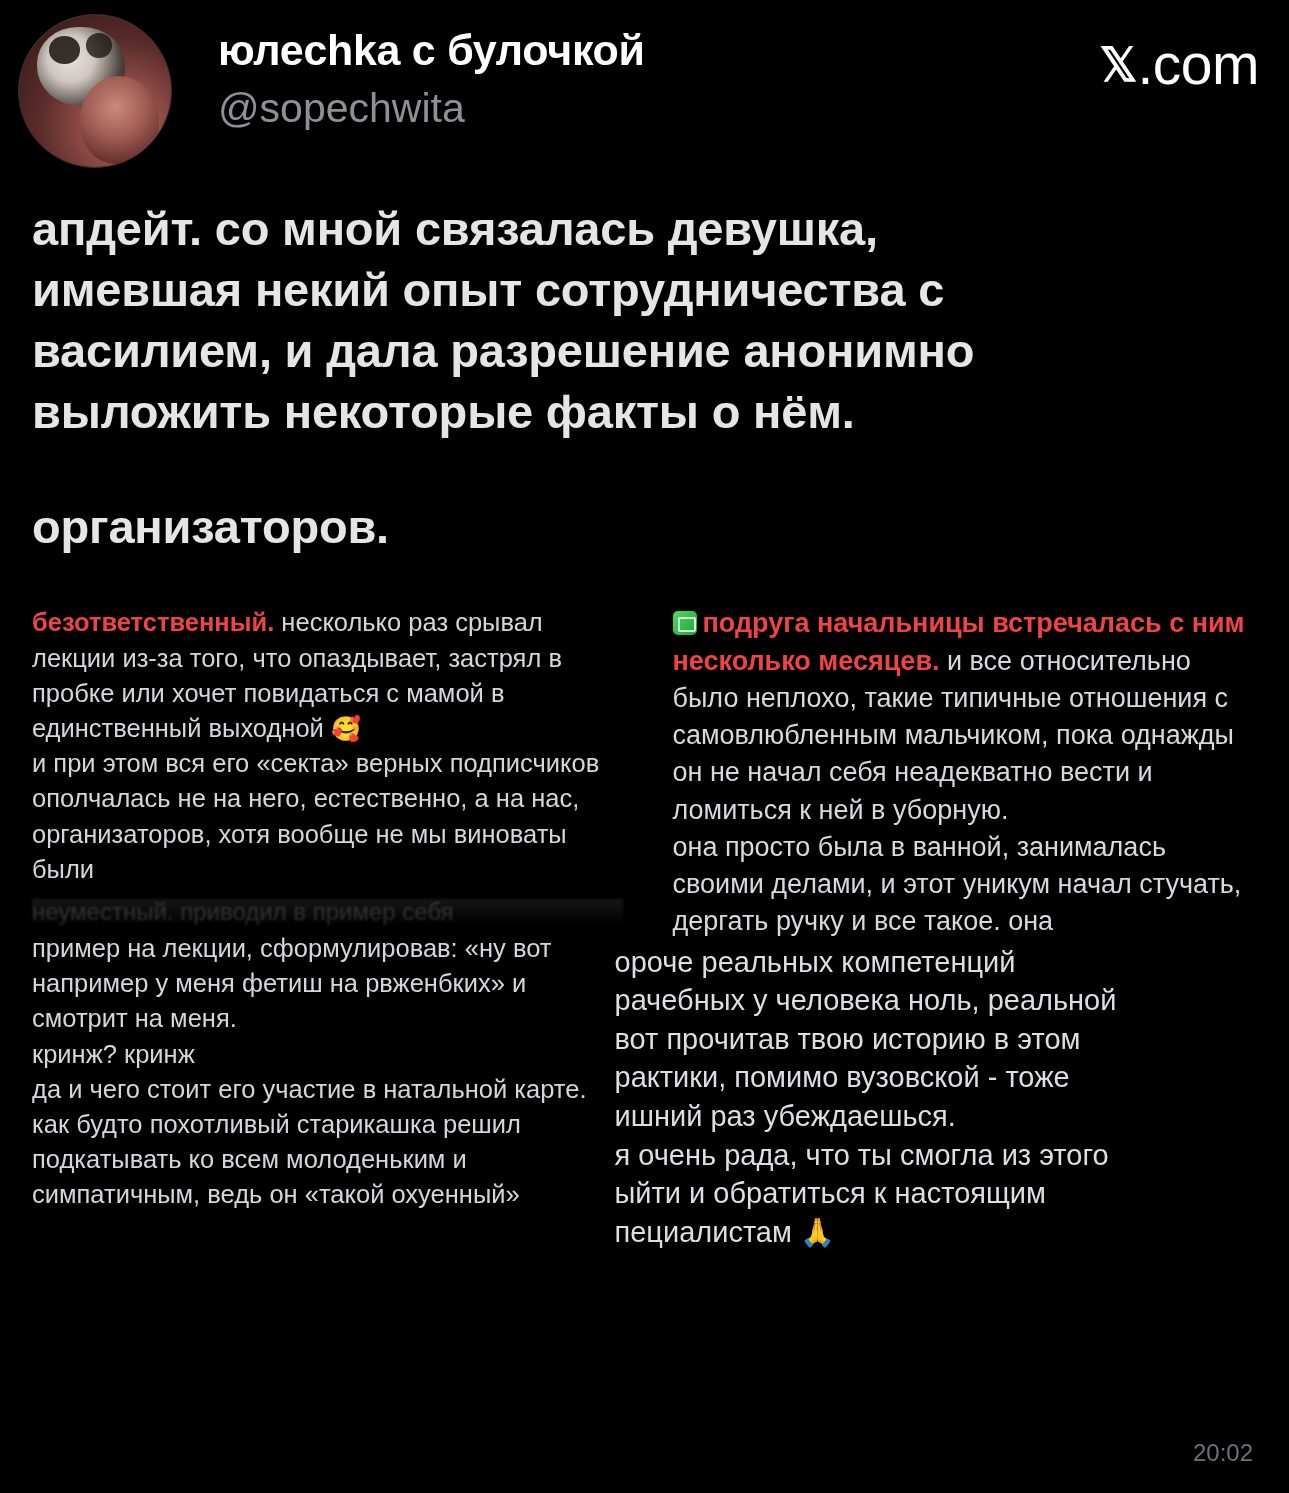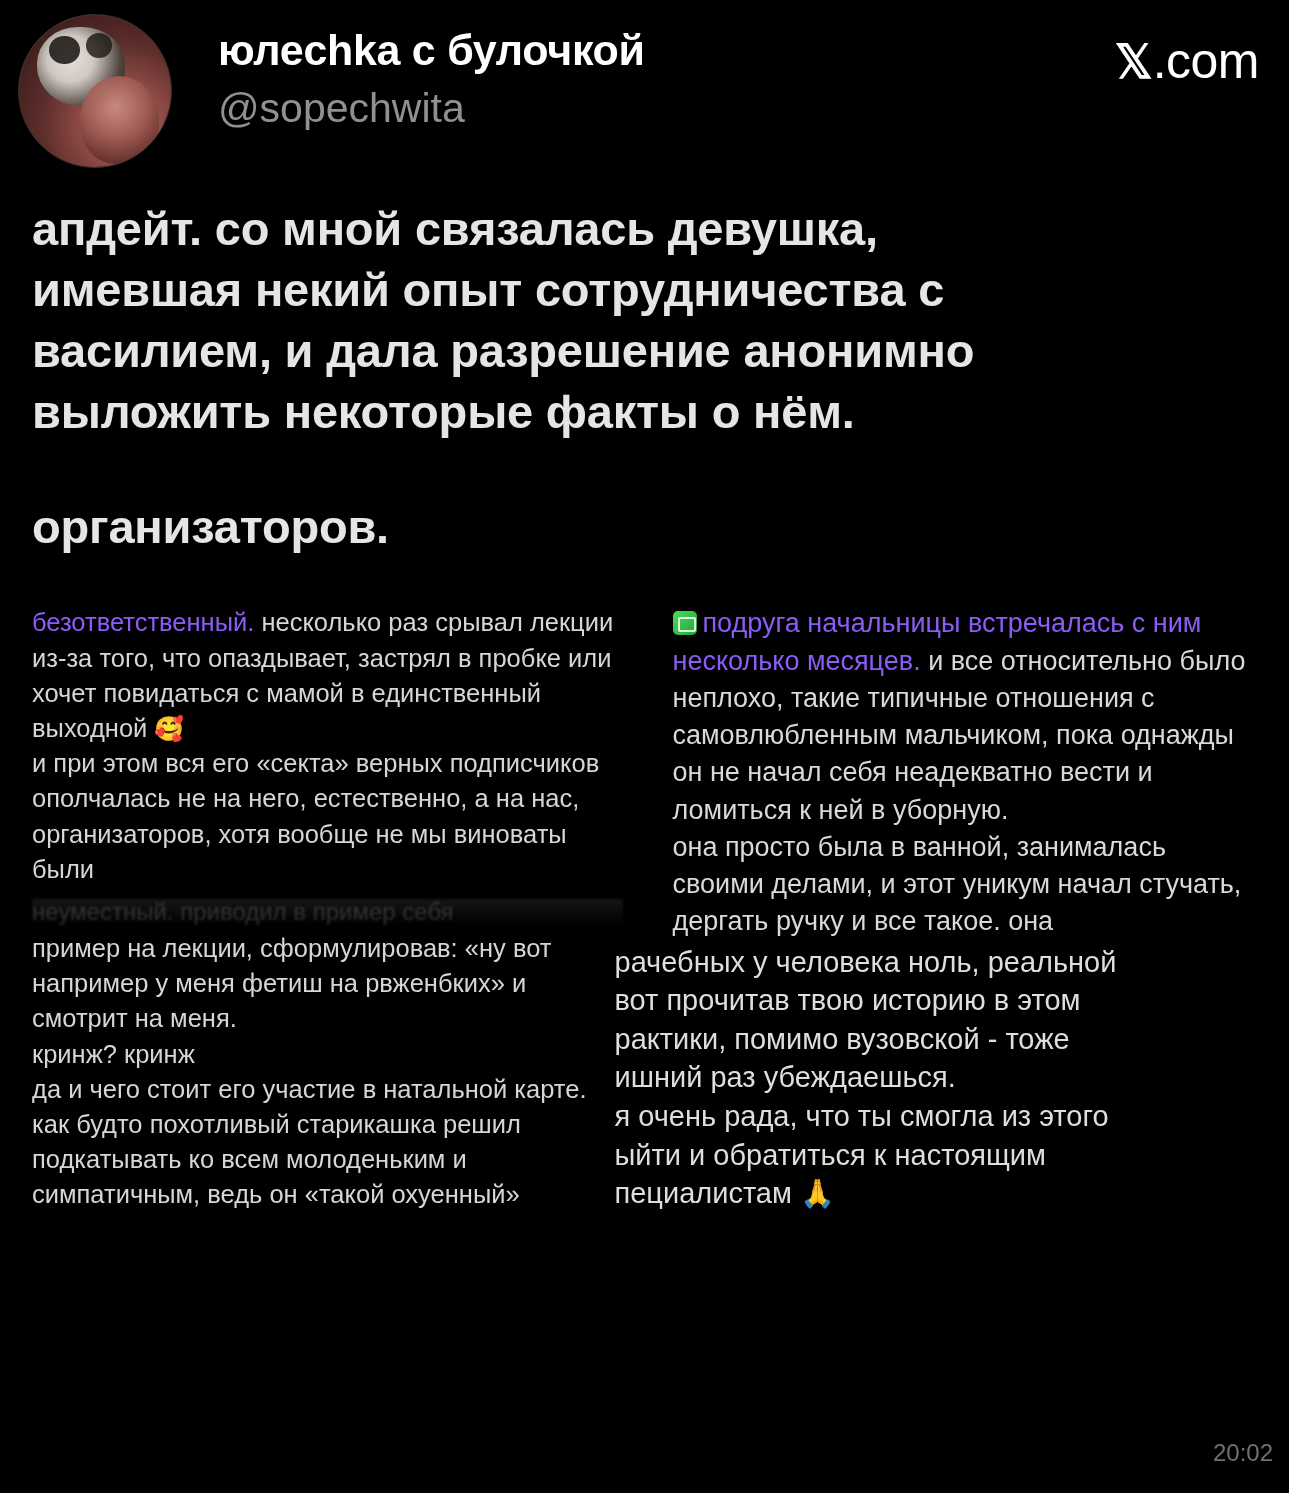--- a/index.html
+++ b/index.html
@@ -113,21 +113,21 @@
     white-space: nowrap;
   }
   .brand-x {
     font-size: 47px;
     font-weight: bold;
     color: #ffffff;
     line-height: 1;
     letter-spacing: 0px;
   }
   .brand-dom {
-    font-size: 50px;
+    font-size: 57px;
     color: #ffffff;
     line-height: 1;
     letter-spacing: -0.5px;
   }
 
   
   .tweet-body {
     padding: 38px 30px 0 32px;
   }
   .tweet-line {
@@ -163,22 +163,22 @@
     font-size: 25.5px;
     line-height: 1.38;
     color: #d4d6d8;
   }
   .col-right .blk p {
     font-size: 27px;
     line-height: 1.38;
     color: #d7d9db;
   }
   .bold-lead {
-    font-weight: normal;
-    color: #8b5cf6;
+    font-weight: bold;
+    color: #ef4444;
     text-align: center;
   }
   .emoji { font-size: 24px; }
 
   .fade-strip {
     height: 26px;
     margin: 12px 0 6px 0;
     background: linear-gradient(to bottom, rgba(212,214,216,0.10), rgba(0,0,0,0));
     filter: blur(1px);
     overflow: hidden;
@@ -196,21 +196,21 @@
   .overlay2 p {
     font-size: 29px;
     line-height: 1.33;
     color: #dcdee0;
     margin: 0;
     white-space: nowrap;
   }
 
   .timestamp {
     position: absolute;
-    right: 16px;
+    right: 36px;
     bottom: 26px;
     font-size: 24px;
     color: #6d7174;
   }
 
   .img-badge {
     display: inline-block;
     width: 24px;
     height: 24px;
     border-radius: 5px;
@@ -278,20 +278,21 @@
       <p>да и чего стоит его участие в натальной карте. как будто похотливый старикашка решил подкатывать ко всем молоденьким и симпатичным, ведь он «такой охуенный»</p>
     </div>
   </div>
 
   <div class="col col-right">
     <div class="blk">
       <p><span class="img-badge"></span><span class="bold-lead">подруга начальницы встречалась с ним несколько месяцев.</span><span> и все относительно было неплохо, такие типичные отношения с самовлюбленным мальчиком, пока однажды он не начал себя неадекватно вести и ломиться к ней в уборную.</span></p>
       <p>она просто была в ванной, занималась своими делами, и этот уникум начал стучать, дергать ручку и все такое. она</p>
     </div>
     <div class="overlay2">
+      <p>ороче реальных компетенций</p>
       <p>рачебных у человека ноль, реальной</p>
       <p> вот прочитав твою историю в этом</p>
       <p>рактики, помимо вузовской - тоже</p>
       <p>ишний раз убеждаешься.</p>
       <p> я очень рада, что ты смогла из этого</p>
       <p>ыйти и обратиться к настоящим</p>
       <p><span>пециалистам</span> <span class="pray">🙏</span></p>
     </div>
   </div>
 </div>

